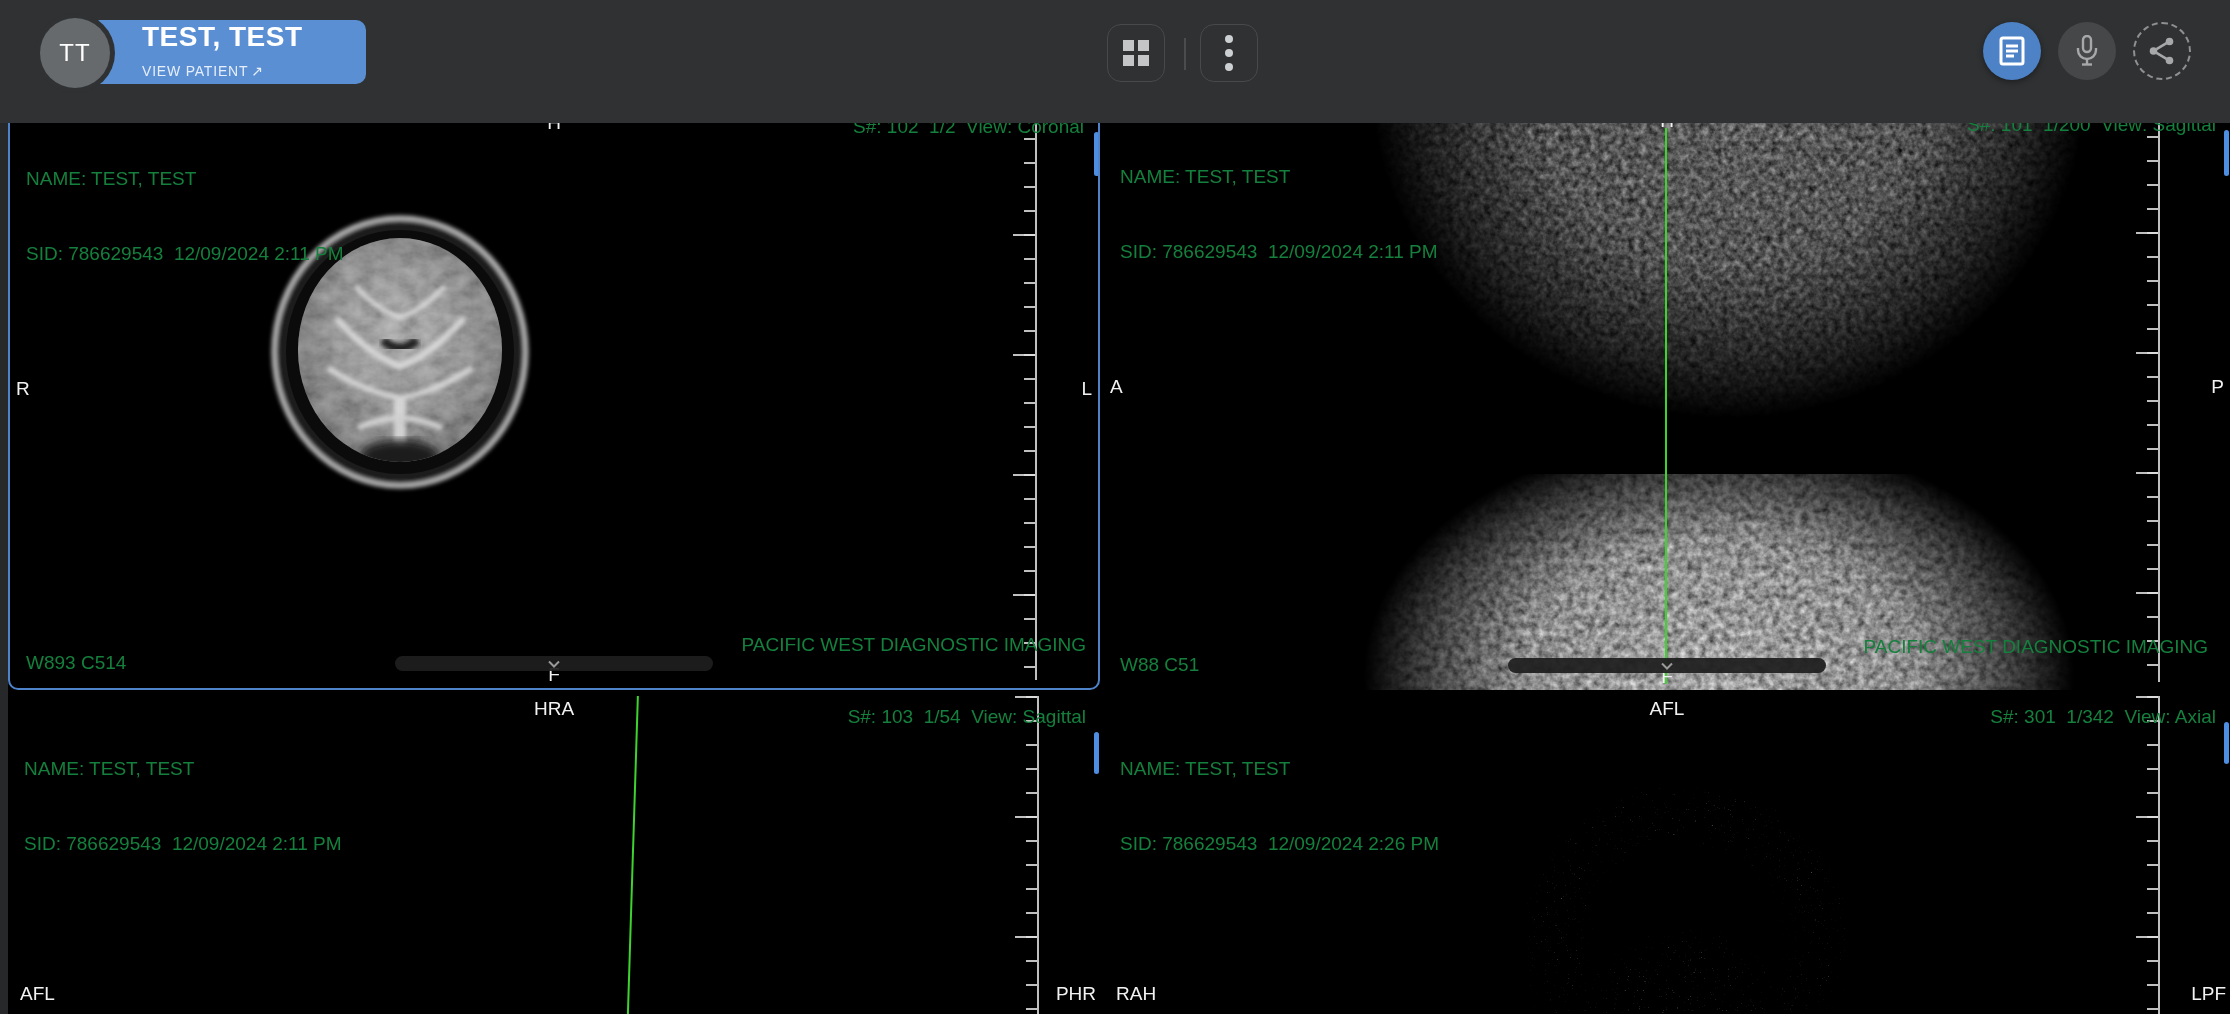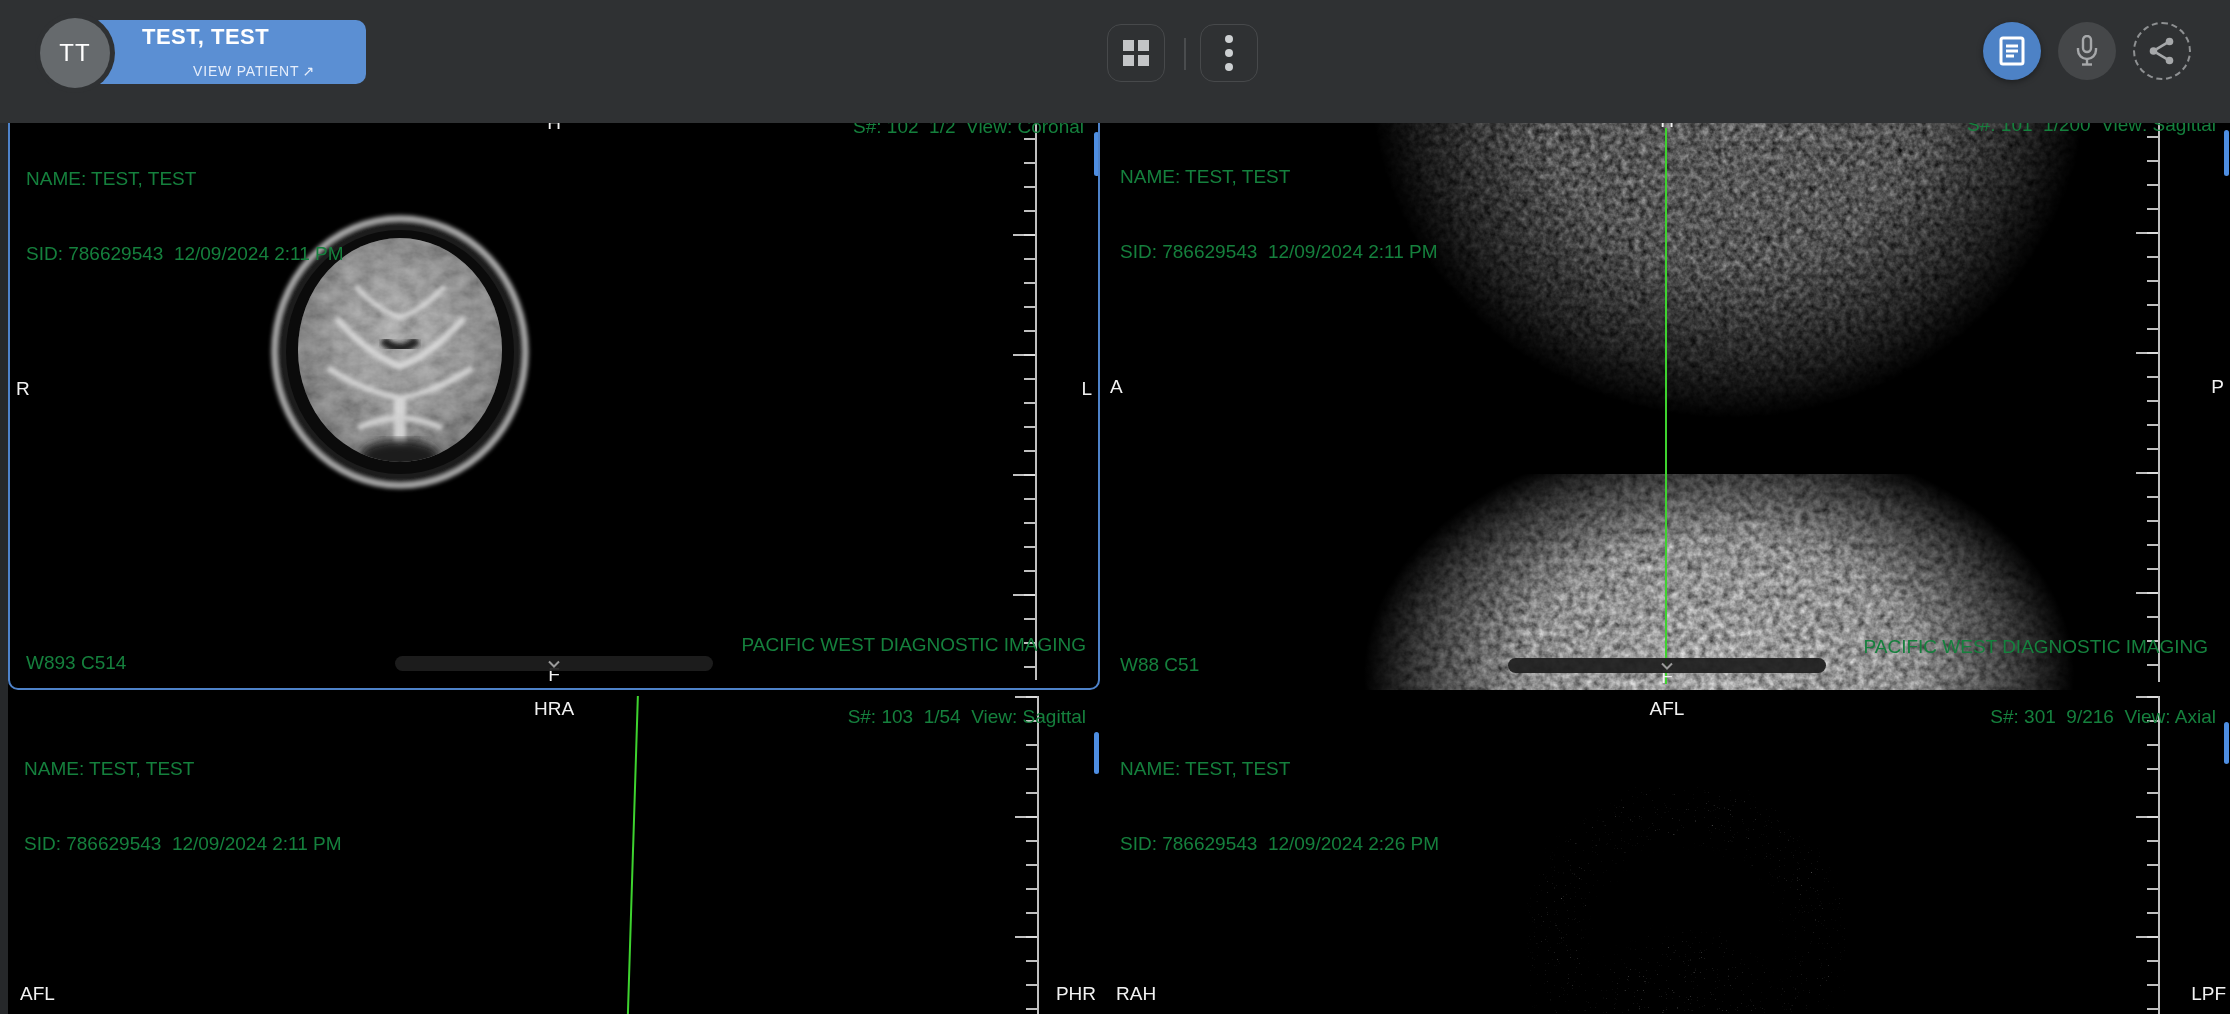--- a/index.html
+++ b/index.html
@@ -17,22 +17,22 @@
   .avatar{
     position:absolute;left:40px;top:18px;width:70px;height:70px;border-radius:50%;
     background:#666a6d;color:#fff;display:flex;align-items:center;justify-content:center;
     font-size:24px;letter-spacing:1px;z-index:23;box-shadow:0 0 0 5px #2f3133;
   }
   .badge{
     position:absolute;left:90px;top:20px;width:276px;height:64px;background:#5b8fd3;
     border-radius:10px;padding-left:52px;display:flex;flex-direction:column;justify-content:center;
     z-index:22;cursor:pointer;
   }
-  .badge .pname{font-size:22px;font-weight:bold;color:#ffffff;letter-spacing:.5px;line-height:24px;}
-  .badge .vplabel{font-size:14px;color:#e6eefb;letter-spacing:.8px;margin-top:14px;text-align:center;}
+  .badge .pname{font-size:28px;font-weight:bold;color:#ffffff;letter-spacing:.5px;line-height:24px;}
+  .badge .vplabel{font-size:14px;color:#e6eefb;letter-spacing:.8px;margin-top:14px;}
   .badge .vplabel .arrow{font-size:14px;margin-left:3px;}
 
   .toolbtn{
     position:absolute;top:24px;width:58px;height:58px;border:1px solid #47494b;border-radius:14px;
     display:flex;align-items:center;justify-content:center;z-index:22;cursor:pointer;background:transparent;
   }
   .tooldivider{position:absolute;left:1184px;top:38px;width:2px;height:32px;background:#4a4c4e;z-index:22;}
 
   .circlebtn{
     position:absolute;top:22px;width:58px;height:58px;border-radius:50%;
@@ -304,19 +304,19 @@
           <ellipse cx="582" cy="295" rx="85" ry="55" fill="#ffffff"></ellipse>
         </g>
       </mask>
     </defs>
     <rect x="390" y="40" width="390" height="278" filter="url(#spk)" mask="url(#mSpk)" opacity="0.95"></rect>
   </svg>
   <div class="ol nameblock">
     <div>NAME: TEST, TEST</div>
     <div>SID: 786629543  12/09/2024 2:26 PM</div>
   </div>
-  <div class="ol series">S#: 301  9/216  View: Axial</div>
+  <div class="ol series">S#: 301  1/342  View: Axial</div>
   <div class="mk mk-top">AFL</div>
   <div class="mk mk-left">RAH</div>
   <div class="mk mk-right">LPF</div>
   <div class="ruler rl-bot" style="right:70px;"></div>
   <div class="thumb" style="top:26px;height:42px;"></div>
 </div>
 
 </body></html>

